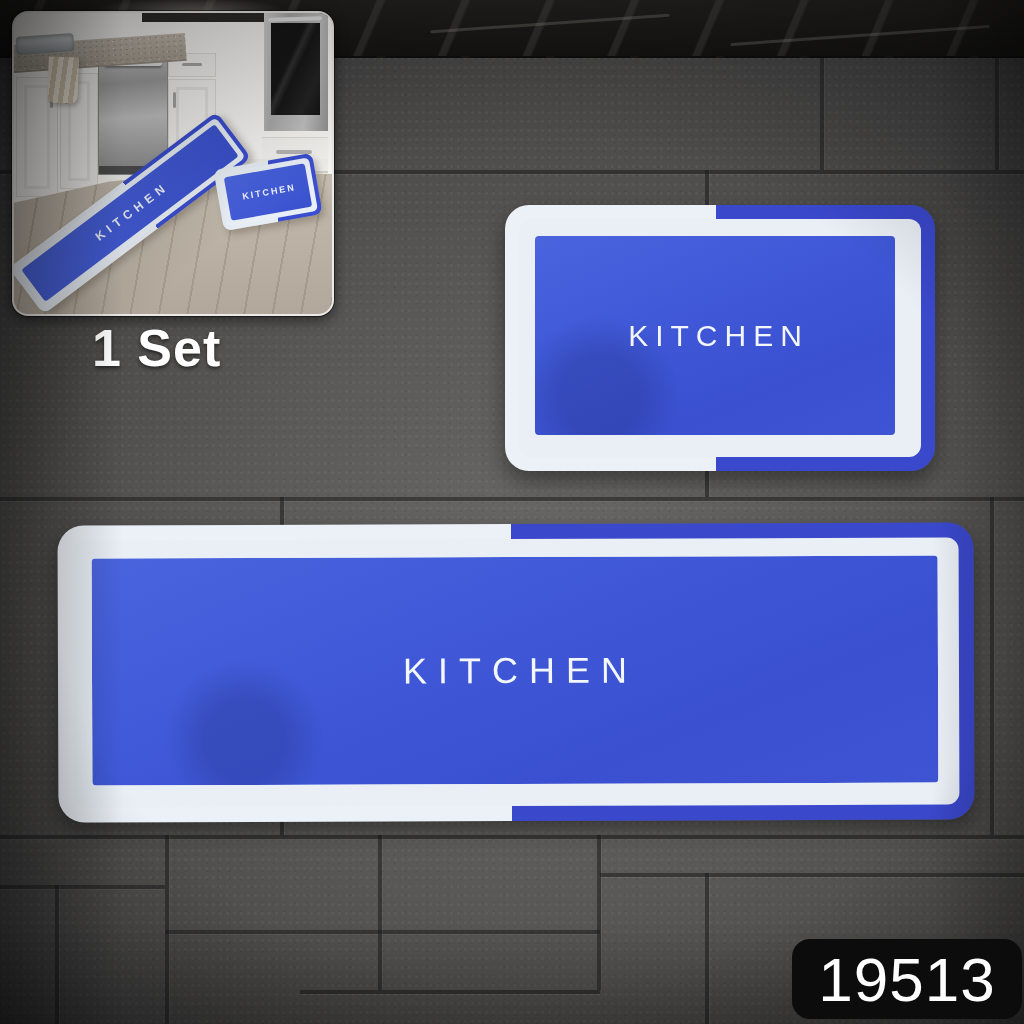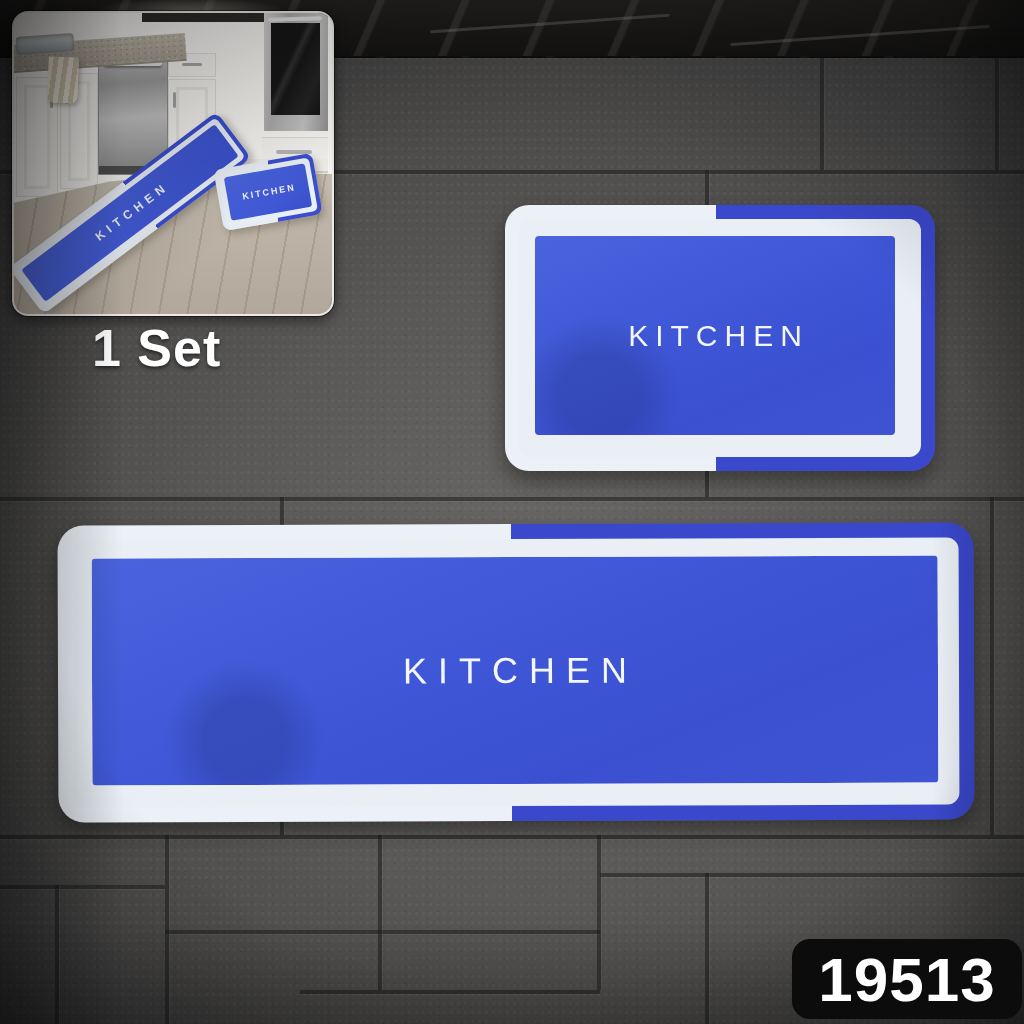--- a/index.html
+++ b/index.html
@@ -112,21 +112,21 @@
   .mat-runner .outer{border-radius:26px;
     background:linear-gradient(90deg,#ecf1f7 0 49.5%,#3a48cc 49.5% 100%);}
   .mat-runner .stripe{inset:15px;border-radius:12px;}
   .mat-runner .field{left:34px;top:33px;right:36px;bottom:37px;}
   .mat-runner .label{font-size:36px;letter-spacing:11px;padding-left:11px;}
   
   .badge{
     position:absolute;right:2px;bottom:5px;width:230px;height:80px;z-index:60;
     background:#0c0c0c;border-radius:18px;display:flex;align-items:center;justify-content:center;
   }
-  .badge span{color:#fff;font-size:62px;font-weight:bold;letter-spacing:1px;}
+  .badge span{color:#fff;font-size:62px;font-weight:normal;letter-spacing:1px;}
   
   .vignette{
     position:absolute;inset:0;z-index:50;pointer-events:none;
     background:
       radial-gradient(ellipse 85% 75% at 52% 55%, rgba(0,0,0,0) 55%, rgba(0,0,0,.25) 80%, rgba(0,0,0,.55) 100%),
       linear-gradient(90deg, rgba(0,0,0,.35) 0%, rgba(0,0,0,0) 12%),
       linear-gradient(270deg, rgba(0,0,0,.22) 0%, rgba(0,0,0,0) 9%),
       linear-gradient(0deg, rgba(0,0,0,.25) 0%, rgba(0,0,0,0) 10%);
   }
 </style>

